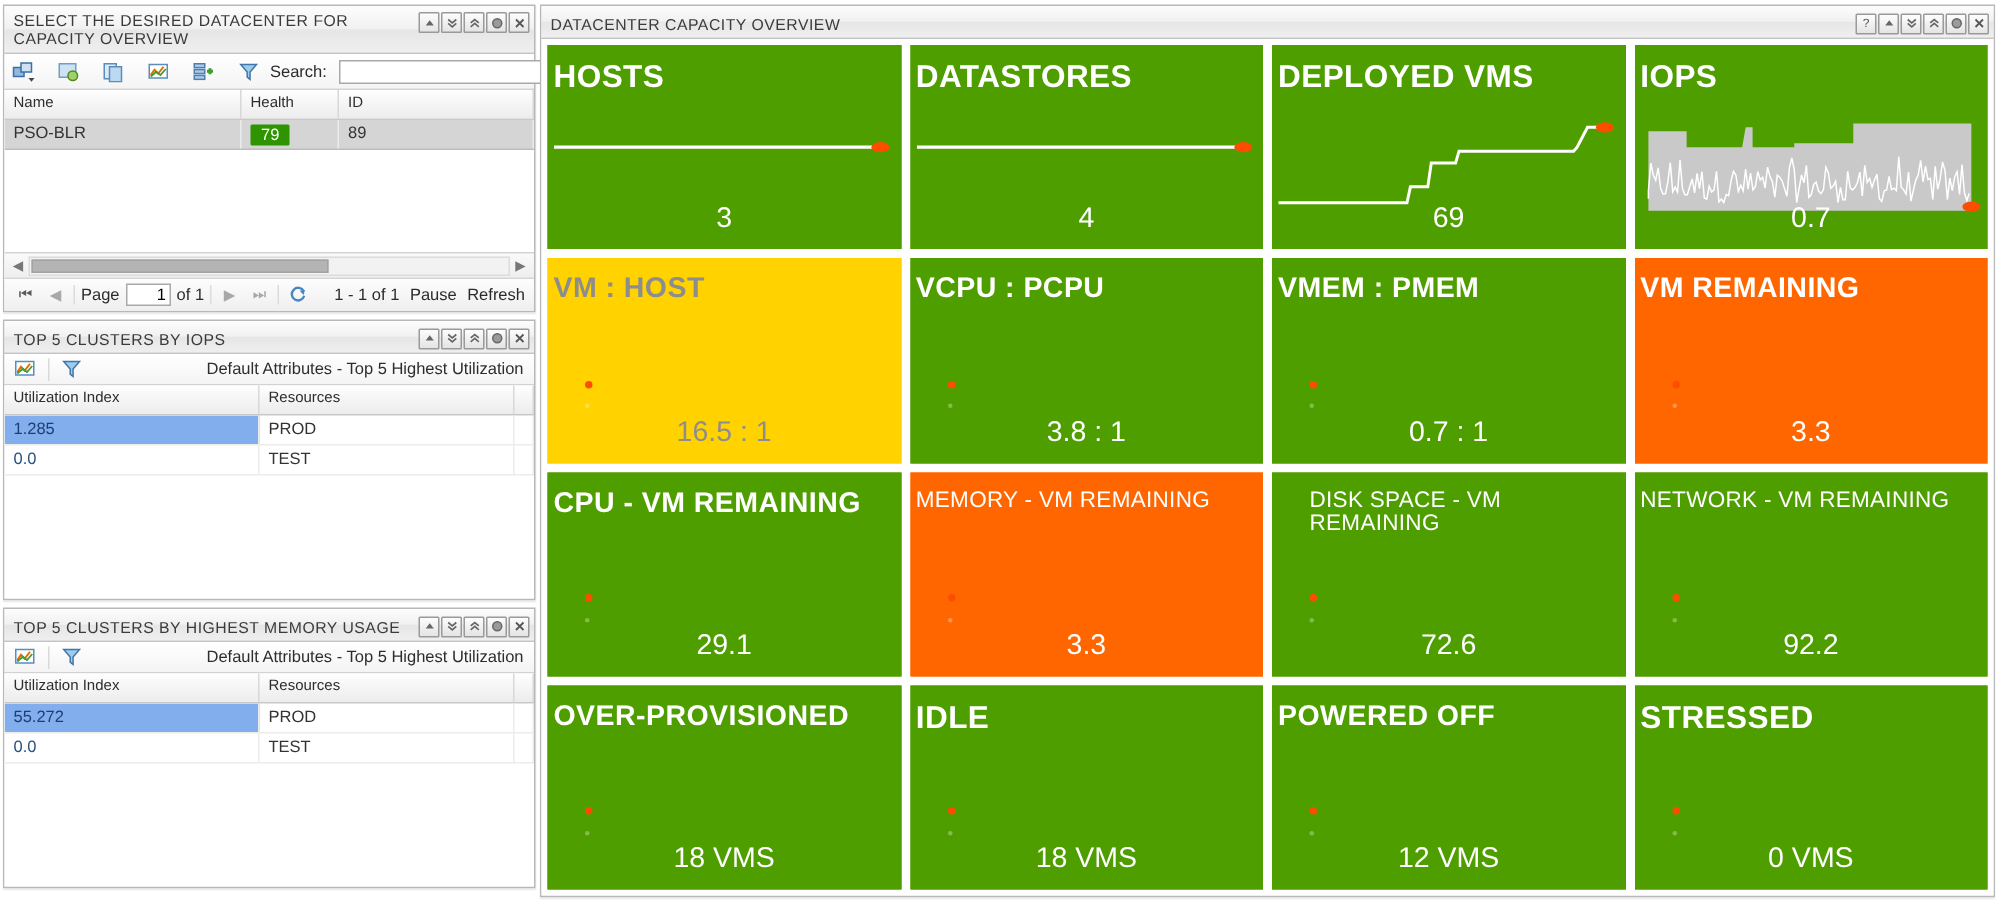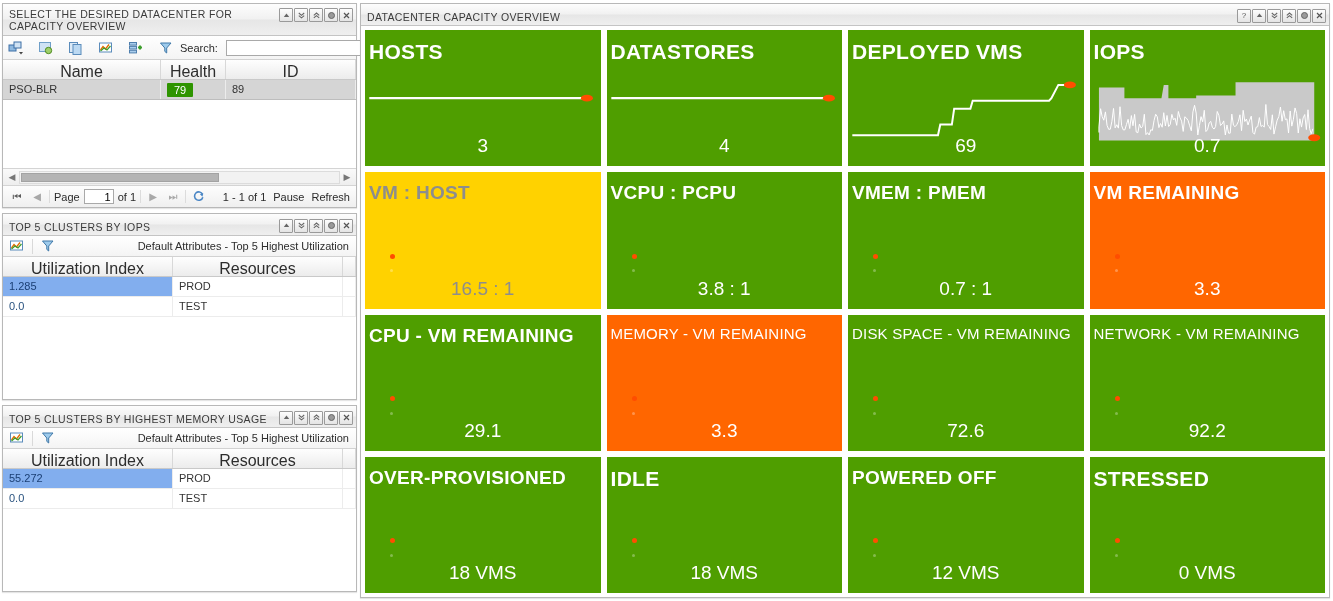--- a/index.html
+++ b/index.html
@@ -66,21 +66,21 @@
     margin-left:4px; margin-right:2px; font-size:11px; padding:0 3px;
     font-family:"Liberation Sans",sans-serif;
   }
   .tb-ico{ width:18px; height:18px; display:flex; align-items:center; justify-content:center; cursor:pointer;}
 
   .grid{ flex:1 1 auto; display:flex; flex-direction:column; overflow:hidden; background:#fff;}
   .grid-head{
     display:flex; height:20px; min-height:20px;
     background:linear-gradient(to bottom,#fefefe,#ececec);
     border-bottom:1px solid #c9c9c9;
-    font-size:16px; color:#2d2d2d;text-align:center;
+    font-size:10px; color:#2d2d2d;
   }
   .grid-head > div{ padding:3px 6px; border-right:1px solid #d8d8d8; overflow:hidden; white-space:nowrap;}
   .grid-row{
     display:flex; height:20px; min-height:20px; font-size:11px;
     border-bottom:1px solid #ececec;
   }
   .grid-row > div{ padding:3px 6px; border-right:1px solid #ececec; overflow:hidden; white-space:nowrap;}
   .grid-row.sel{ background:#d5d5d5; border-bottom:1px solid #bdbdbd;}
   .grid-body{ flex:1 1 auto; overflow:hidden; }
 
@@ -539,21 +539,21 @@
             <span class="ghost"></span>
             <div class="tile-title t-lg">CPU - VM REMAINING</div>
             <div class="tile-value">29.1</div>
           </div>
           <div class="tile" style="background: rgb(255, 102, 0); border-color: rgb(255, 102, 0); color: rgb(255, 255, 255);">
             <span class="dot-left"></span>
             <span class="ghost"></span>
             <div class="tile-title t-md">MEMORY - VM REMAINING</div>
             <div class="tile-value">3.3</div>
           </div>
-          <div class="tile" style="background: rgb(79, 158, 0); border-color: rgb(79, 158, 0); color: rgb(255, 255, 255);">
+          <div class="tile" style="background: rgb(79, 158, 0); border-color: rgb(79, 158, 0); color: rgb(255, 255, 255); padding-left: 21px;">
             <span class="dot-left"></span>
             <span class="ghost"></span>
             <div class="tile-title t-md">DISK SPACE - VM REMAINING</div>
             <div class="tile-value">72.6</div>
           </div>
           <div class="tile" style="background: rgb(79, 158, 0); border-color: rgb(79, 158, 0); color: rgb(255, 255, 255);">
             <span class="dot-left"></span>
             <span class="ghost"></span>
             <div class="tile-title t-md">NETWORK - VM REMAINING</div>
             <div class="tile-value">92.2</div>

